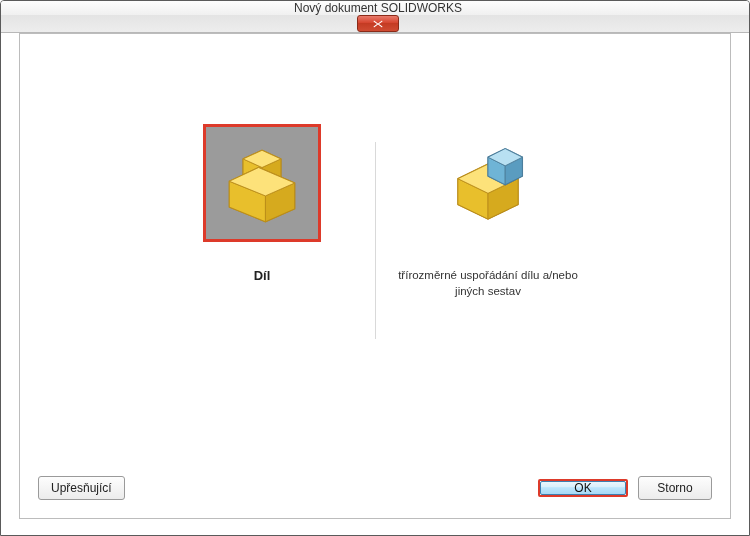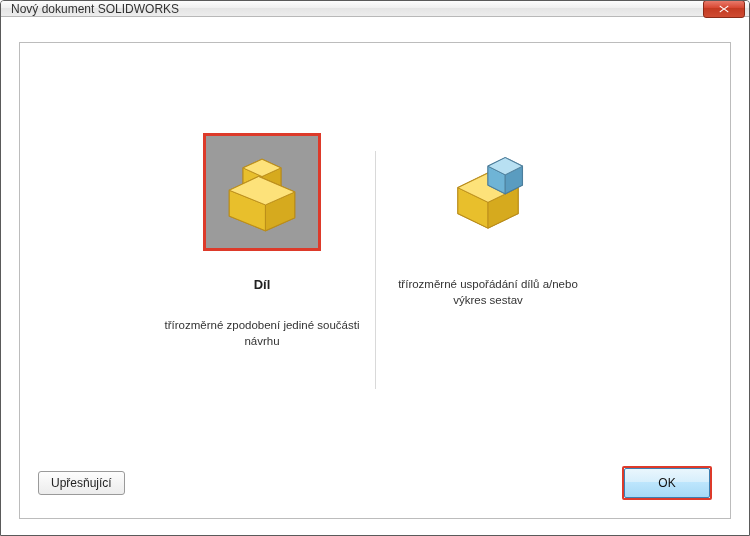--- a/index.html
+++ b/index.html
@@ -18,26 +18,27 @@
     width: 750px;
     height: 536px;
     border: 1px solid #5a5a5a;
     background: #fff;
     display: flex;
     flex-direction: column;
     border-radius: 4px 4px 0 0;
     overflow: hidden;
   }
   .titlebar {
-    height: 16px;
+    height: 32px;
     background: linear-gradient(to bottom, #fdfdfd 0%, #f0f0f0 45%, #e4e4e4 46%, #ededed 100%);
     border-bottom: 1px solid #b8b8b8;
     display: flex;
     align-items: center;
     padding: 0 4px 0 10px;
+    flex-direction: column;
   }
   .titlebar-title {
     flex: 1;
     color: #333;
     font-size: 12px;
   }
   .close-btn {
     width: 42px;
     height: 18px;
     background: linear-gradient(to bottom, #e87a6b 0%, #d6452f 45%, #c33a22 46%, #cf4b32 100%);
@@ -45,21 +46,21 @@
     border-radius: 3px;
     color: #fff;
     display: flex;
     align-items: center;
     justify-content: center;
     cursor: pointer;
   }
   .close-btn svg { display: block; }
   .content {
     flex: 1;
-    padding: 25px 18px 16px 18px;
+    padding: 0 18px 16px 18px;
     display: flex;
     flex-direction: column;
   }
   .panel {
     flex: 1;
     border: 1px solid #bcbcbc;
     background: #fff;
     display: flex;
     flex-direction: column;
     padding-top: 90px;
@@ -135,21 +136,21 @@
     text-align: right;
   }
   .btn.highlight-outer {
     border: 2px solid #dd3a2a;
     padding: 0;
     border-radius: 2px;
     height: auto;
   }
   .btn.highlight-inner {
     min-width: 86px;
-    height: 30px;
+    height: 14px;
     border: 1px solid #3c7fb1;
     background: linear-gradient(to bottom, #eaf6fd 0%, #d7effc 45%, #bde6fd 46%, #a7d9f5 100%);
     border-radius: 2px;
     display: inline-flex;
     align-items: center;
     justify-content: center;
     color: #111;
   }
 </style>
 </head>
@@ -176,46 +177,46 @@
               <polygon points="28,22 50,32 50,58 28,48" fill="#e8bf2c" stroke="#b88a1a" stroke-width="1"></polygon>
               <polygon points="50,32 72,22 72,48 50,58" fill="#d6aa1e" stroke="#b88a1a" stroke-width="1"></polygon>
               <polygon points="28,22 50,12 72,22 50,32" fill="#fde27a" stroke="#b88a1a" stroke-width="1"></polygon>
               <polygon points="12,48 46,32 88,50 88,80 54,95 12,78" fill="#f4cf3d" stroke="#b88a1a" stroke-width="1.5"></polygon>
               <polygon points="12,48 54,65 54,95 12,78" fill="#e8bf2c" stroke="#b88a1a" stroke-width="1"></polygon>
               <polygon points="54,65 88,50 88,80 54,95" fill="#d6aa1e" stroke="#b88a1a" stroke-width="1"></polygon>
               <polygon points="12,48 46,32 88,50 54,65" fill="#fde27a" stroke="#b88a1a" stroke-width="1"></polygon>
             </svg>
           </div>
           <div class="option-title">Díl</div>
-          <div class="option-desc">třírozměrné zpodobení jediné součásti návrhu</div>
         </div>
 
         <div class="option">
           <div class="icon-box">
             <svg width="86" height="86" viewBox="0 0 100 100">
               <polygon points="15,45 50,28 85,45 85,75 50,92 15,75" fill="#f4cf3d" stroke="#b88a1a" stroke-width="1.5"></polygon>
               <polygon points="15,45 50,62 50,92 15,75" fill="#e8bf2c" stroke="#b88a1a" stroke-width="1"></polygon>
               <polygon points="50,62 85,45 85,75 50,92" fill="#d6aa1e" stroke="#b88a1a" stroke-width="1"></polygon>
               <polygon points="15,45 50,28 85,45 50,62" fill="#fde27a" stroke="#b88a1a" stroke-width="1"></polygon>
               <polygon points="50,20 70,10 90,20 90,42 70,52 50,42" fill="#8ecae6" stroke="#4a7c99" stroke-width="1.5"></polygon>
               <polygon points="50,20 70,30 70,52 50,42" fill="#6fb4d6" stroke="#4a7c99" stroke-width="1"></polygon>
               <polygon points="70,30 90,20 90,42 70,52" fill="#5a9cc0" stroke="#4a7c99" stroke-width="1"></polygon>
               <polygon points="50,20 70,10 90,20 70,30" fill="#b8e0f2" stroke="#4a7c99" stroke-width="1"></polygon>
             </svg>
           </div>
-          <div class="option-desc">třírozměrné uspořádání dílů a/nebo výkres sestav</div>
+          <div class="option-desc">třírozměrné uspořádání dílu a/nebo jiných sestav</div>
         </div>
 
 
       </div>
 
       <div style="flex:1"></div>
 
       <div class="footer">
         <button class="btn">Upřesňující</button>
         <div class="footer-spacer"></div>
         <span class="btn highlight-outer">
           <button class="btn highlight-inner">OK</button>
         </span>
+        <button class="btn">Storno</button>
       </div>
     </div>
   </div>
 </div>
 
 </body></html>

